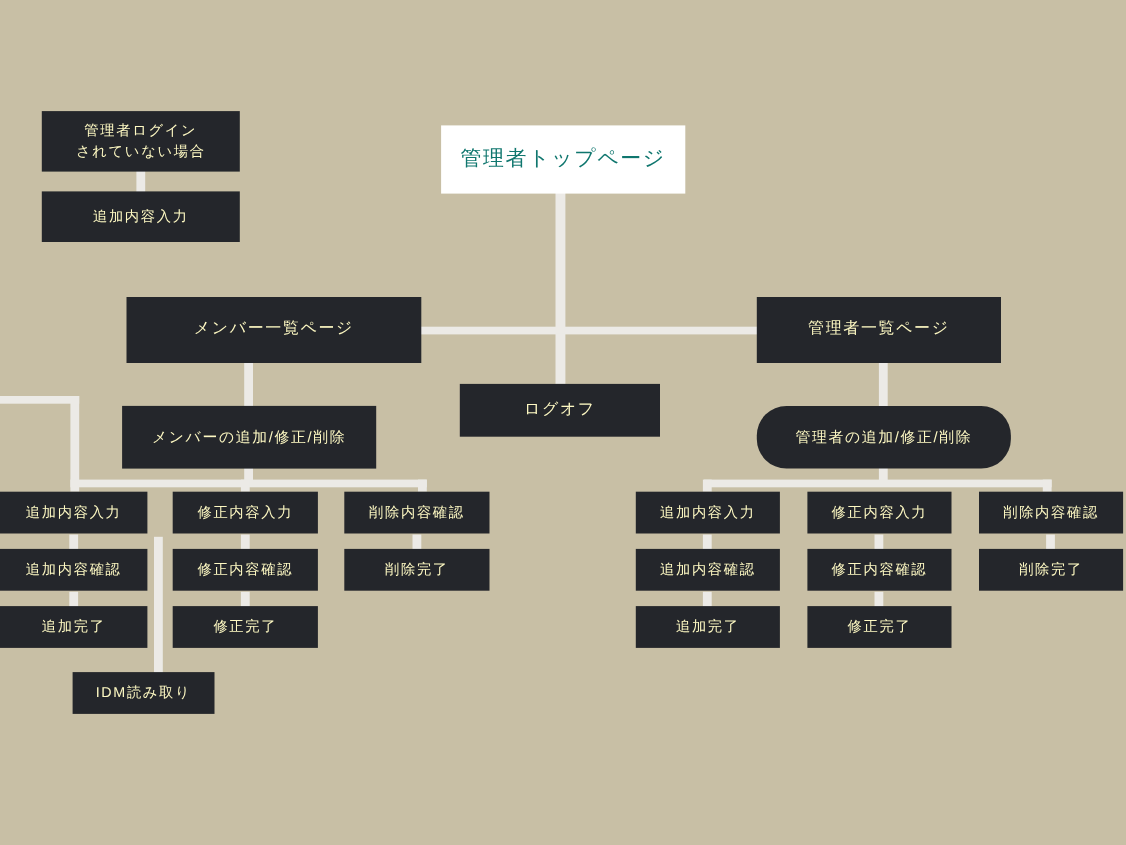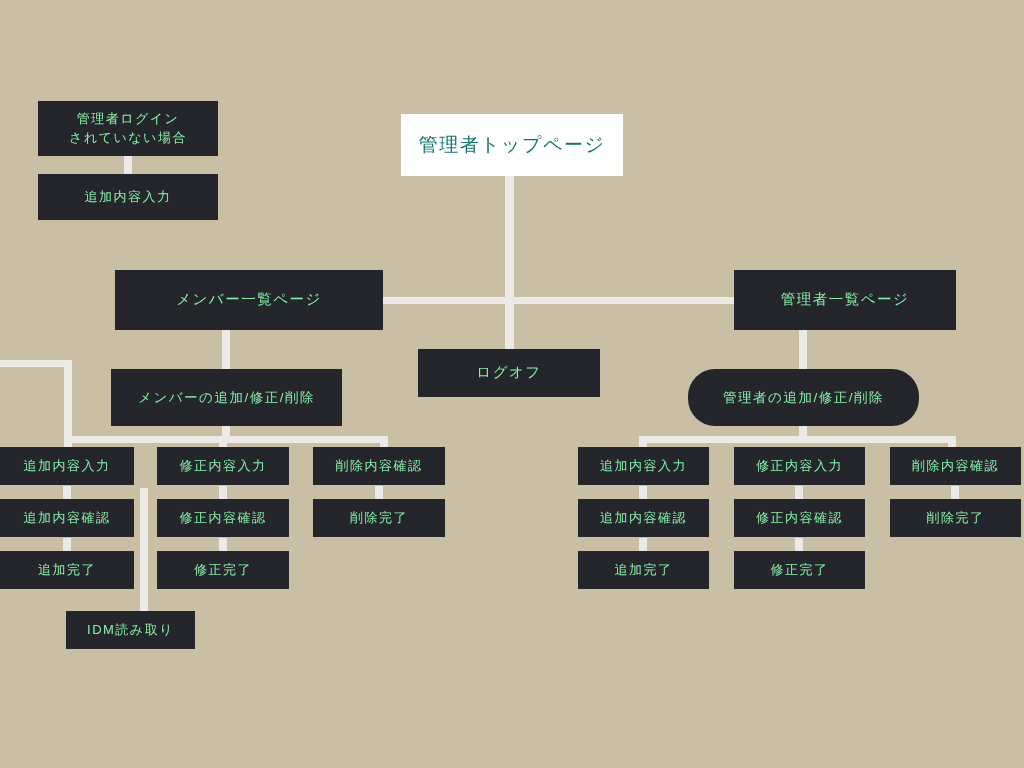--- a/index.html
+++ b/index.html
@@ -19,21 +19,21 @@
     height: 768px;
   }
   .conn {
     position: absolute;
     background: #eceae6;
   }
   .node {
     position: absolute;
     box-sizing: border-box;
     background: #24262b;
-    color: #86efac;
+    color: #fef9c3;
     display: flex;
     align-items: center;
     justify-content: center;
     text-align: center;
     letter-spacing: 1.5px;
     line-height: 1.45;
     white-space: pre-line;
     z-index: 3;
   }
   .node.light {
@@ -95,21 +95,21 @@
 
   <div class="node light s-root" style="left:401px; top:114px; width:222px; height:62px;">管理者トップページ</div>
 
   <div class="node s-small" style="left:38px; top:101px; width:180px; height:55px;">管理者ログイン
 されていない場合</div>
 
   <div class="node s-small" style="left:38px; top:174px; width:180px; height:46px;">追加内容入力</div>
 
   <div class="node s-large" style="left:115px; top:270px; width:268px; height:60px;">メンバー一覧ページ</div>
 
-  <div class="node s-large" style="left:688px; top:270px; width:222px; height:60px;margin-left:46px;">管理者一覧ページ</div>
+  <div class="node s-large" style="left:688px; top:270px; width:222px; height:60px;">管理者一覧ページ</div>
 
   <div class="node s-large" style="left:418px; top:349px; width:182px; height:48px;">ログオフ</div>
 
   <div class="node s-mid" style="left:111px; top:369px; width:231px; height:57px;">メンバーの追加/修正/削除</div>
 
   <div class="node s-mid" style="left:688px; top:369px; width:231px; height:57px;border-radius:27px;">管理者の追加/修正/削除</div>
 
   <div class="node s-small" style="left:0px; top:447px; width:134px; height:38px;">追加内容入力</div>
   <div class="node s-small" style="left:0px; top:499px; width:134px; height:38px;">追加内容確認</div>
   <div class="node s-small" style="left:0px; top:551px; width:134px; height:38px;">追加完了</div>

